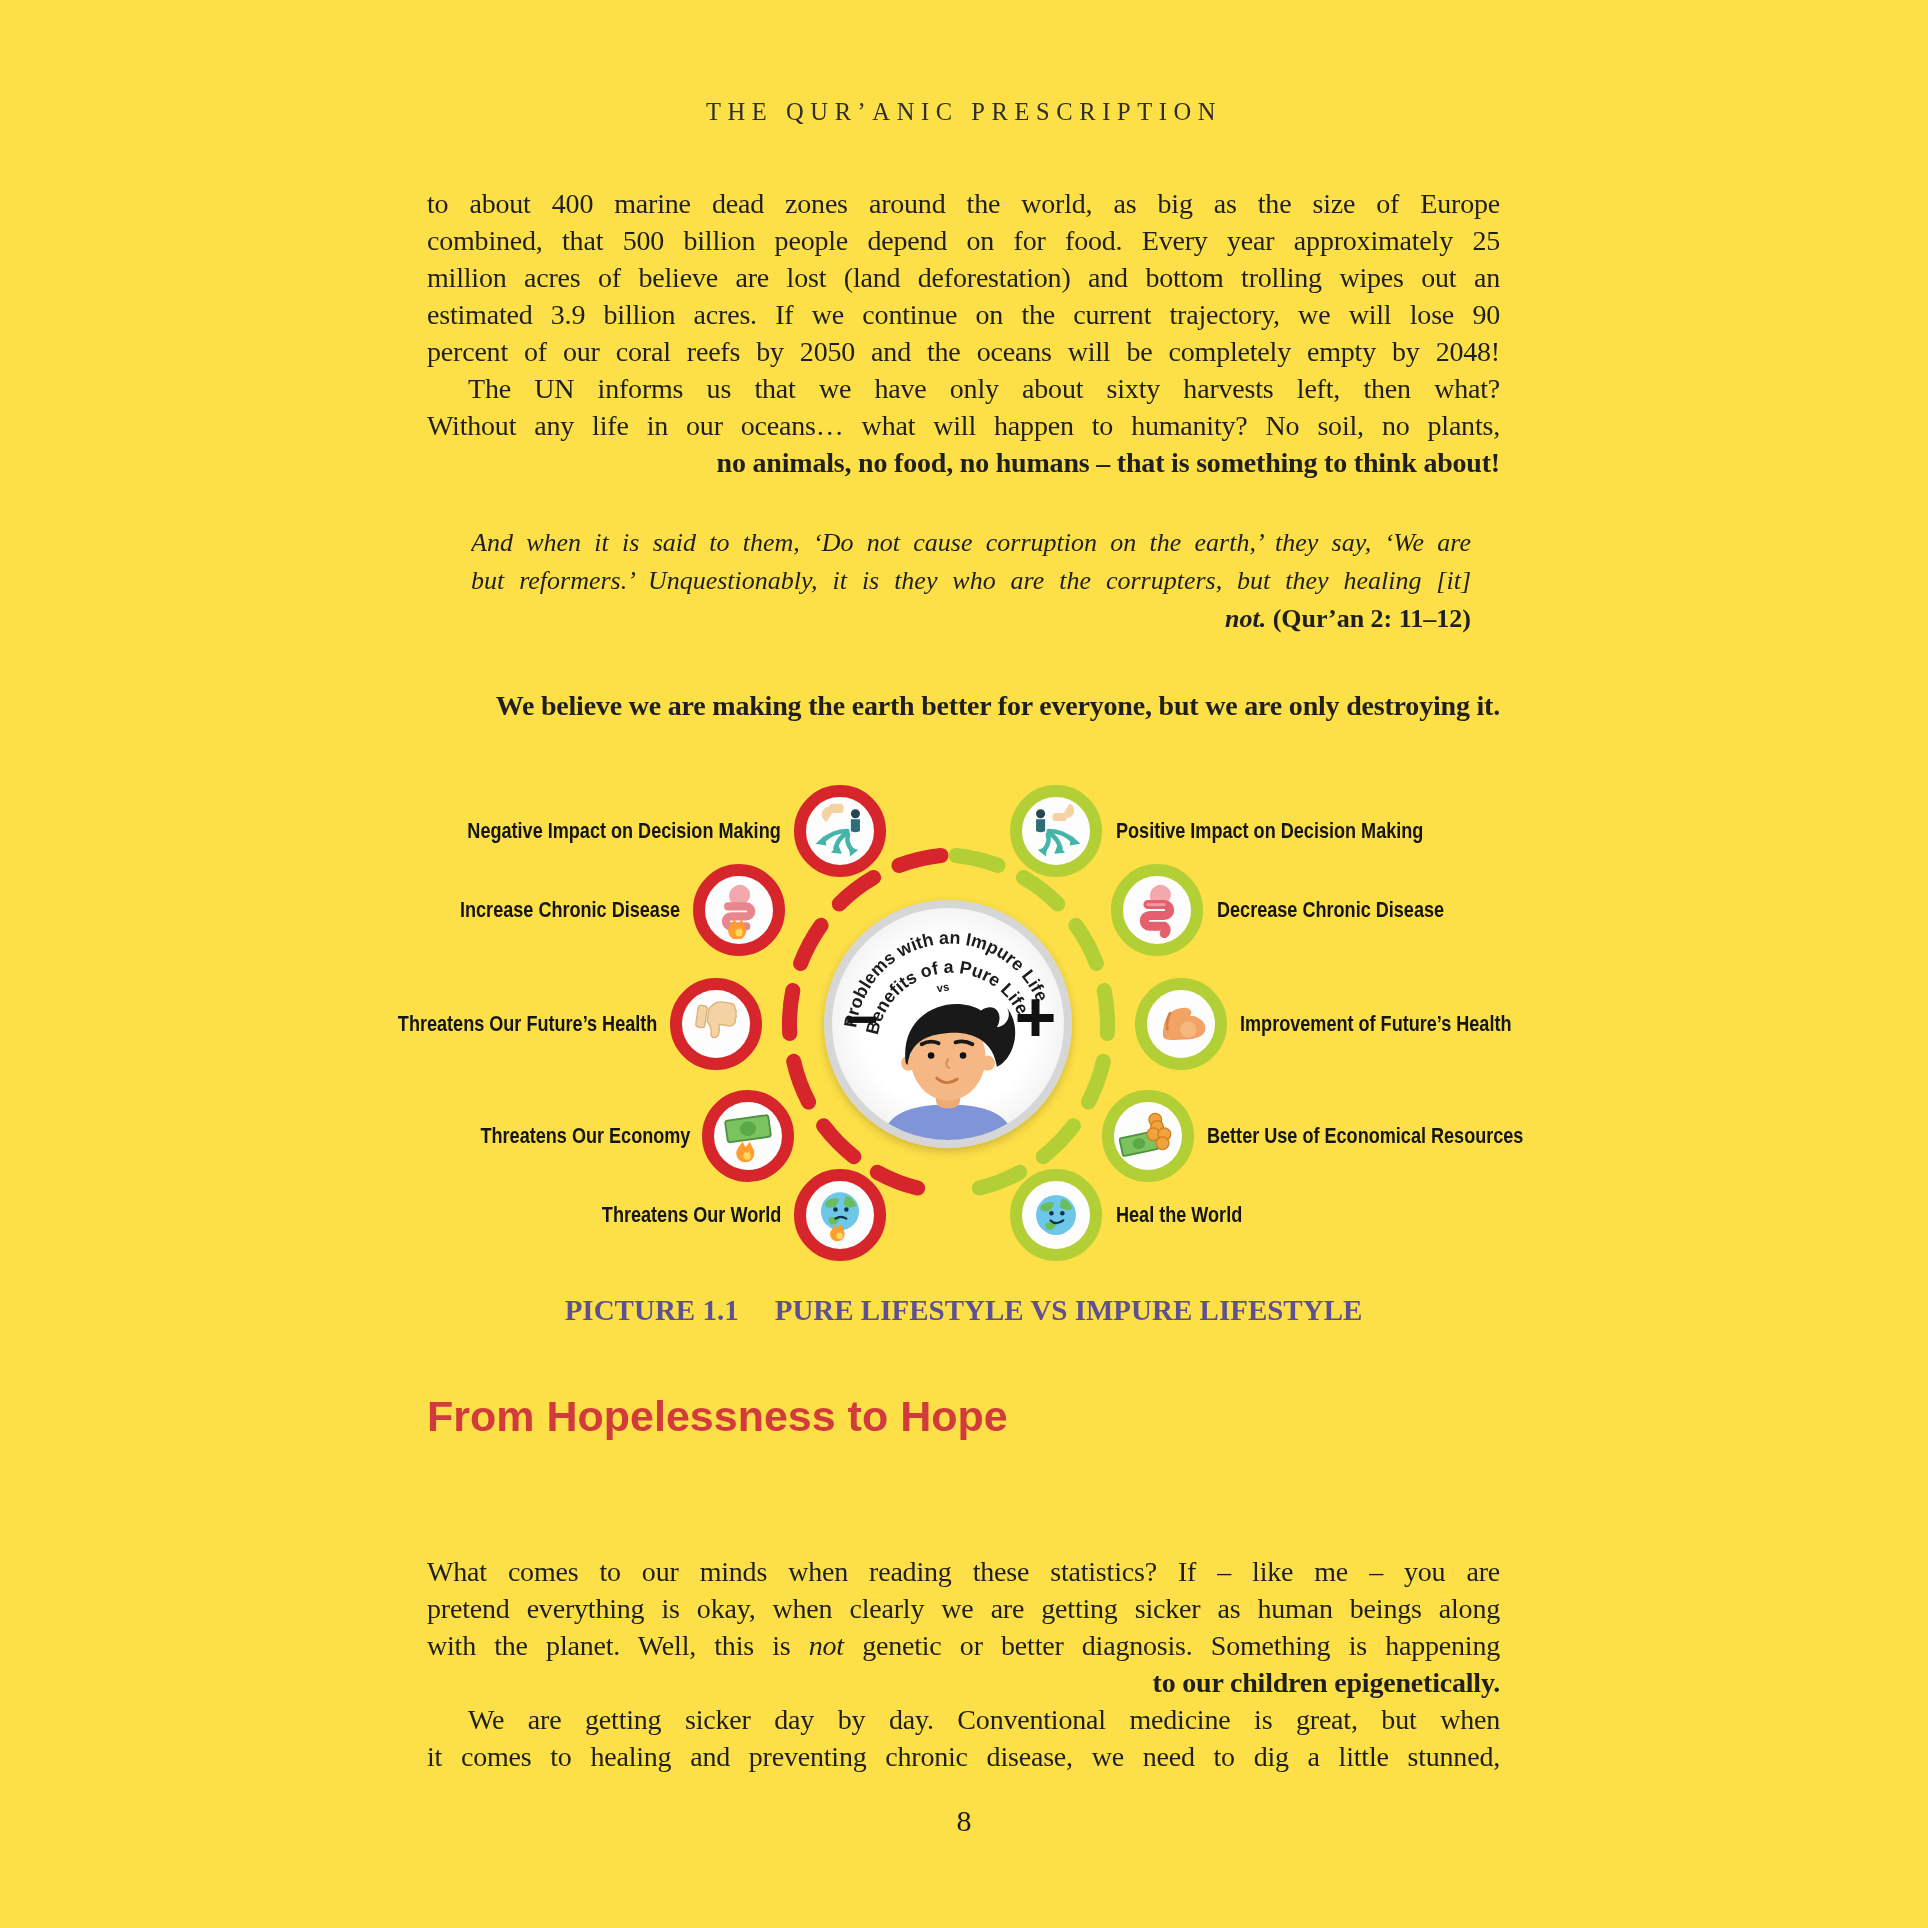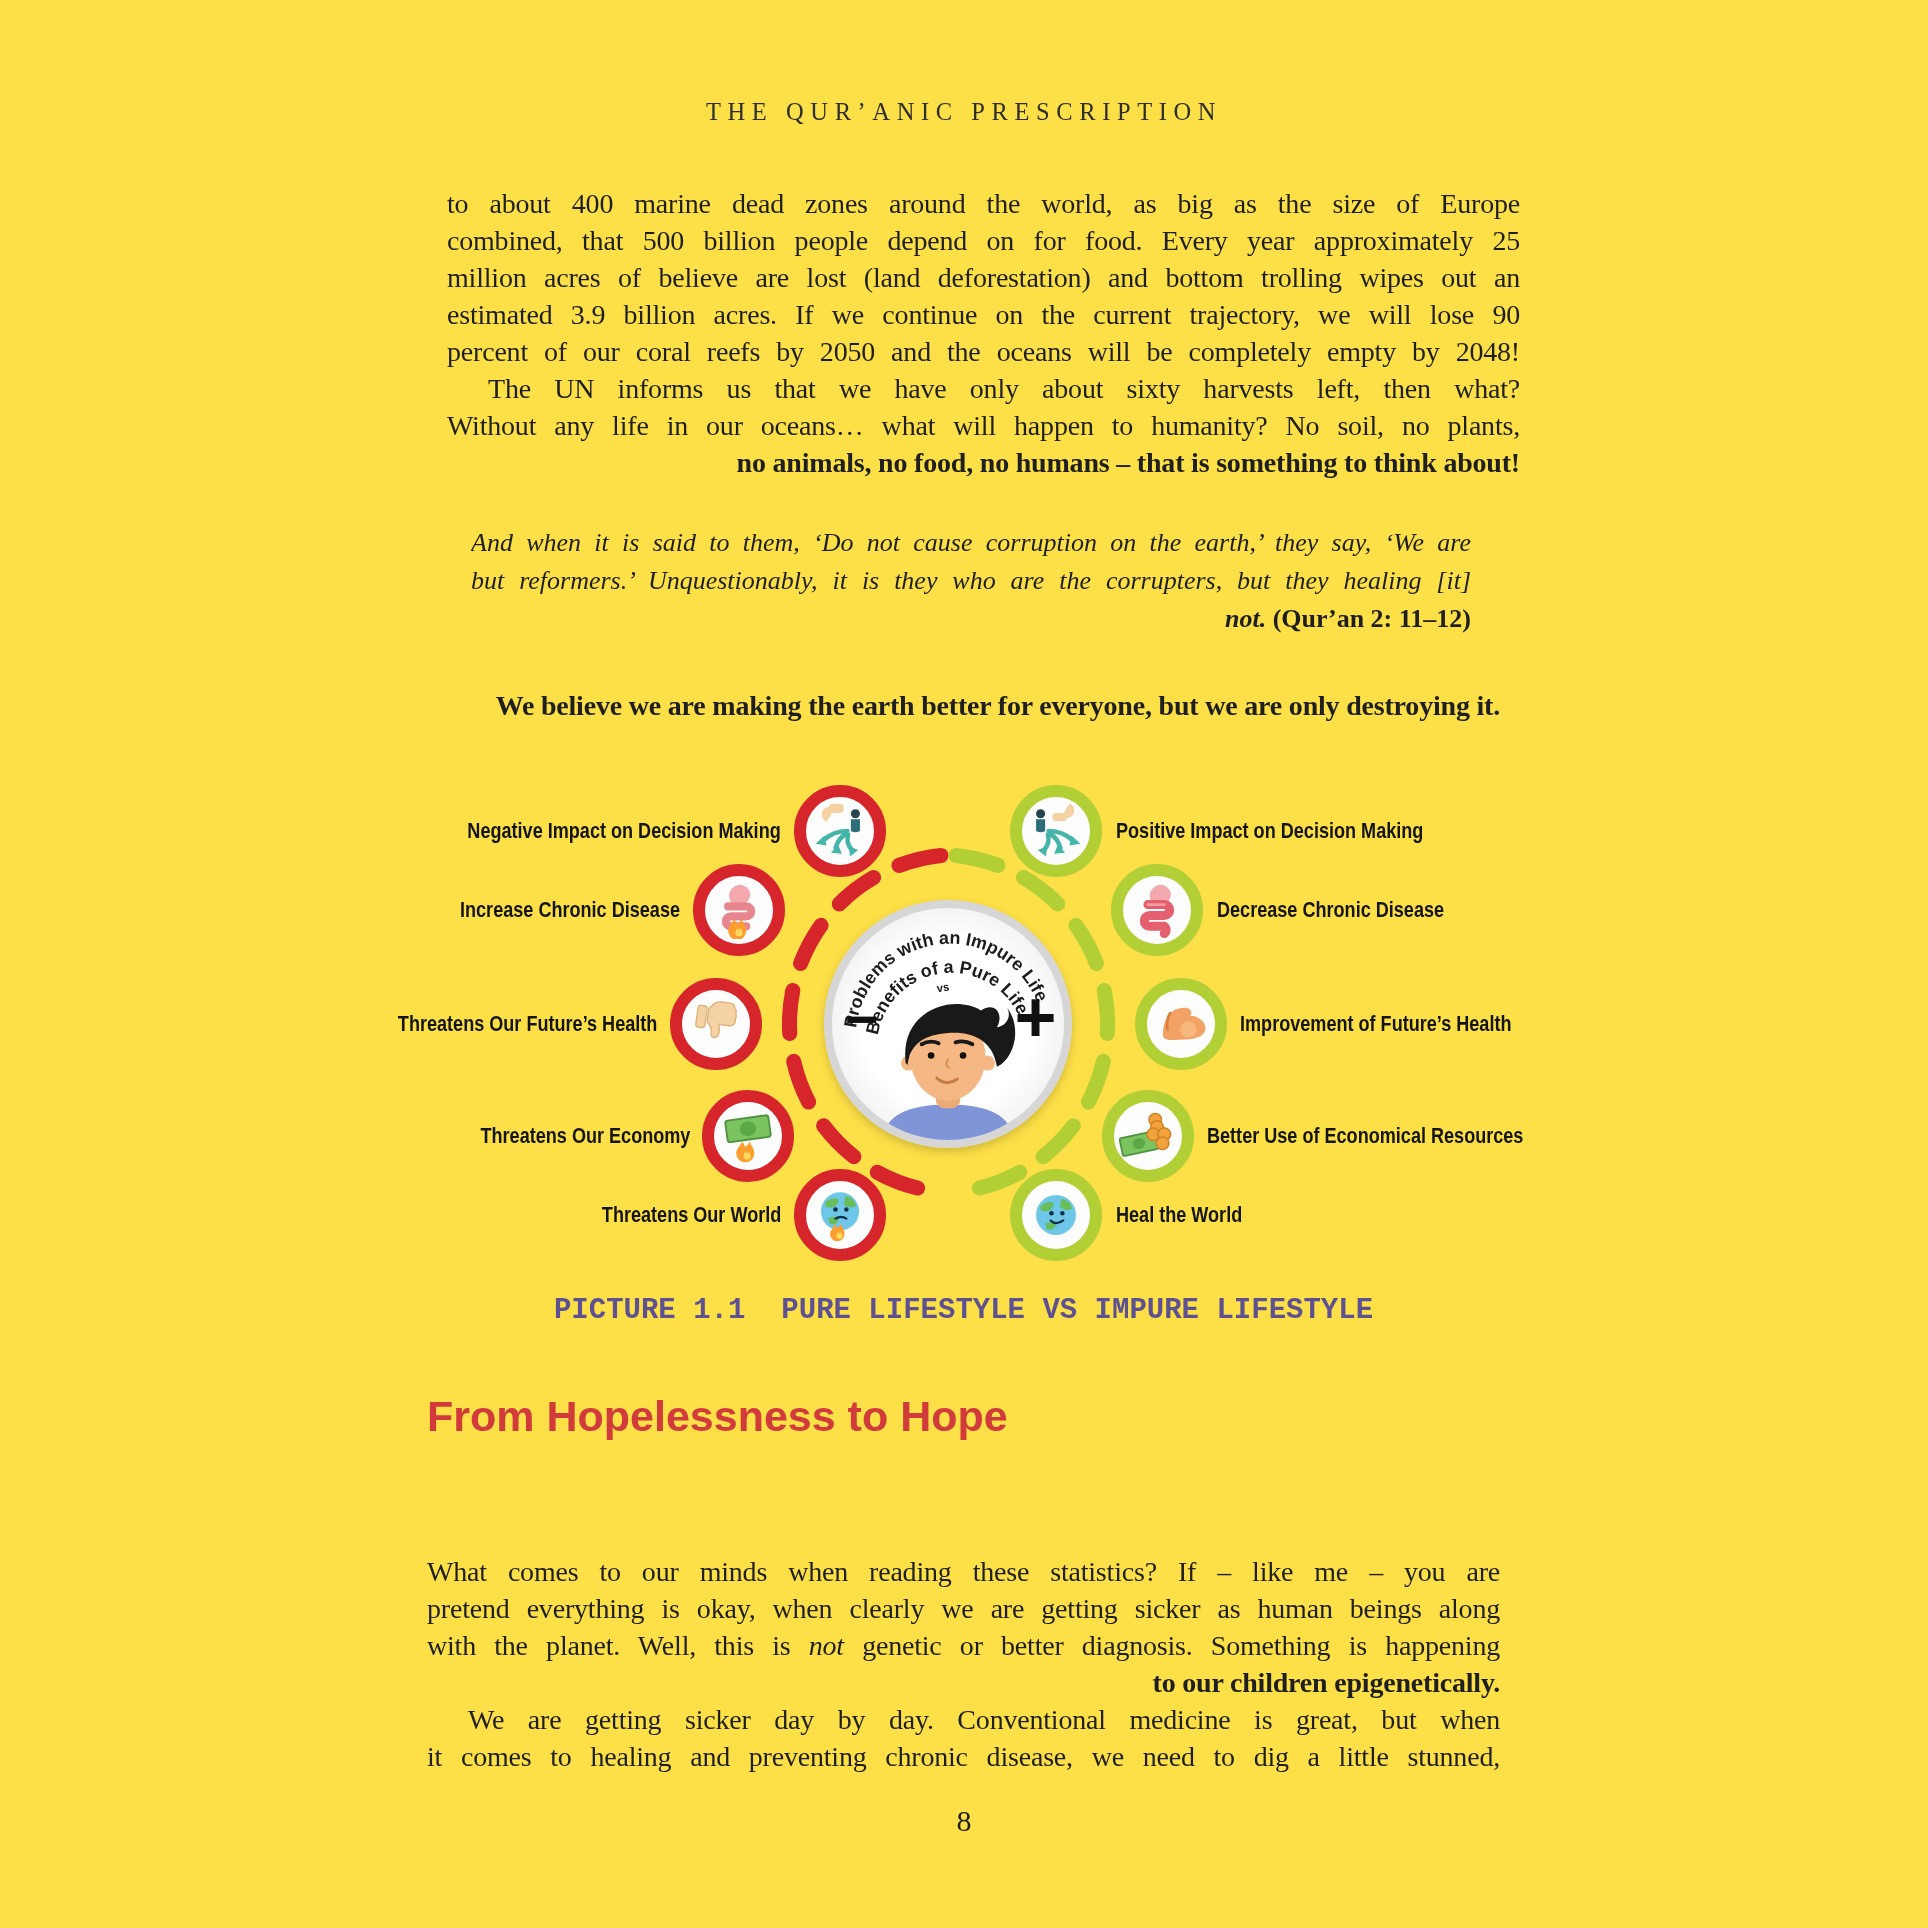--- a/index.html
+++ b/index.html
@@ -39,37 +39,37 @@
      overflow:hidden;box-shadow:0 3.8px 9.4px rgba(0,0,0,.18);}
   .arctext{position:absolute;left:0;top:0;}
   .man{position:absolute;left:50%;bottom:-3.8px;transform:translateX(-50%);}
   .sign{position:absolute;top:50%;transform:translateY(-58%);font-family:"Liberation Sans",sans-serif;
         font-weight:900;color:#111;}
   .sign.minus{left:13px;font-size:58px;}
   .sign.plus{right:7.5px;font-size:72px;}
 
   
   .caption{position:absolute;left:427px;top:1294px;width:1073px;text-align:center;
-    font-family:Liberation Mono, monospace;font-weight:bold;font-size:29px;color:#5e5191;}
+    font-family:Liberation Serif, serif;font-weight:bold;font-size:29px;color:#5e5191;}
   .caption .gap{display:inline-block;width:36px;}
 
   
   .section-heading{position:absolute;left:427px;top:1392px;margin:0;
     font-family:"Liberation Sans","DejaVu Sans",sans-serif;font-weight:bold;font-size:43px;color:#d23b3b;}
 
   .pagenum{position:absolute;top:1804px;left:0;width:100%;text-align:center;font-size:30px;color:#1f1f1f;}
 </style>
 </head>
 <body>
 
 <div class="page">
 
   <div class="running-head">THE QUR’ANIC PRESCRIPTION</div>
 
-  <div class="tb" style="top:185px;margin-left:20px;">
+  <div class="tb" style="top:185px;">
     <div class="bl j">to about 400 marine dead zones around the world, as big as the size of Europe</div>
     <div class="bl j">combined, that 500 billion people depend on for food. Every year approximately 25</div>
     <div class="bl j">million acres of believe are lost (land deforestation) and bottom trolling wipes out an</div>
     <div class="bl j">estimated 3.9 billion acres. If we continue on the current trajectory, we will lose 90</div>
     <div class="bl j">percent of our coral reefs by 2050 and the oceans will be completely empty by 2048!</div>
     <div class="bl j ind">The UN informs us that we have only about sixty harvests left, then what?</div>
     <div class="bl j">Without any life in our oceans… what will happen to humanity? No soil, no plants,</div>
     <div class="bl last">no animals, no food, no humans – that is something to think about!</div>
   </div>
 

